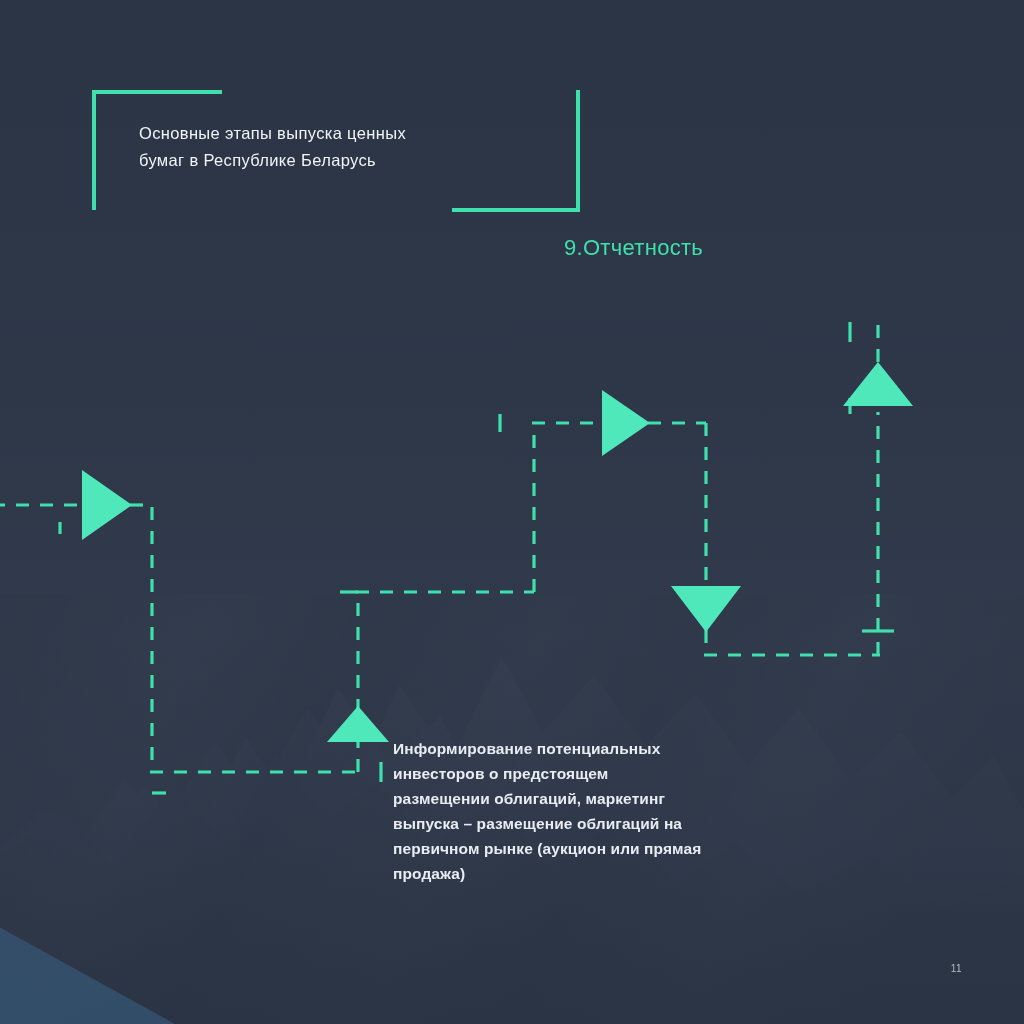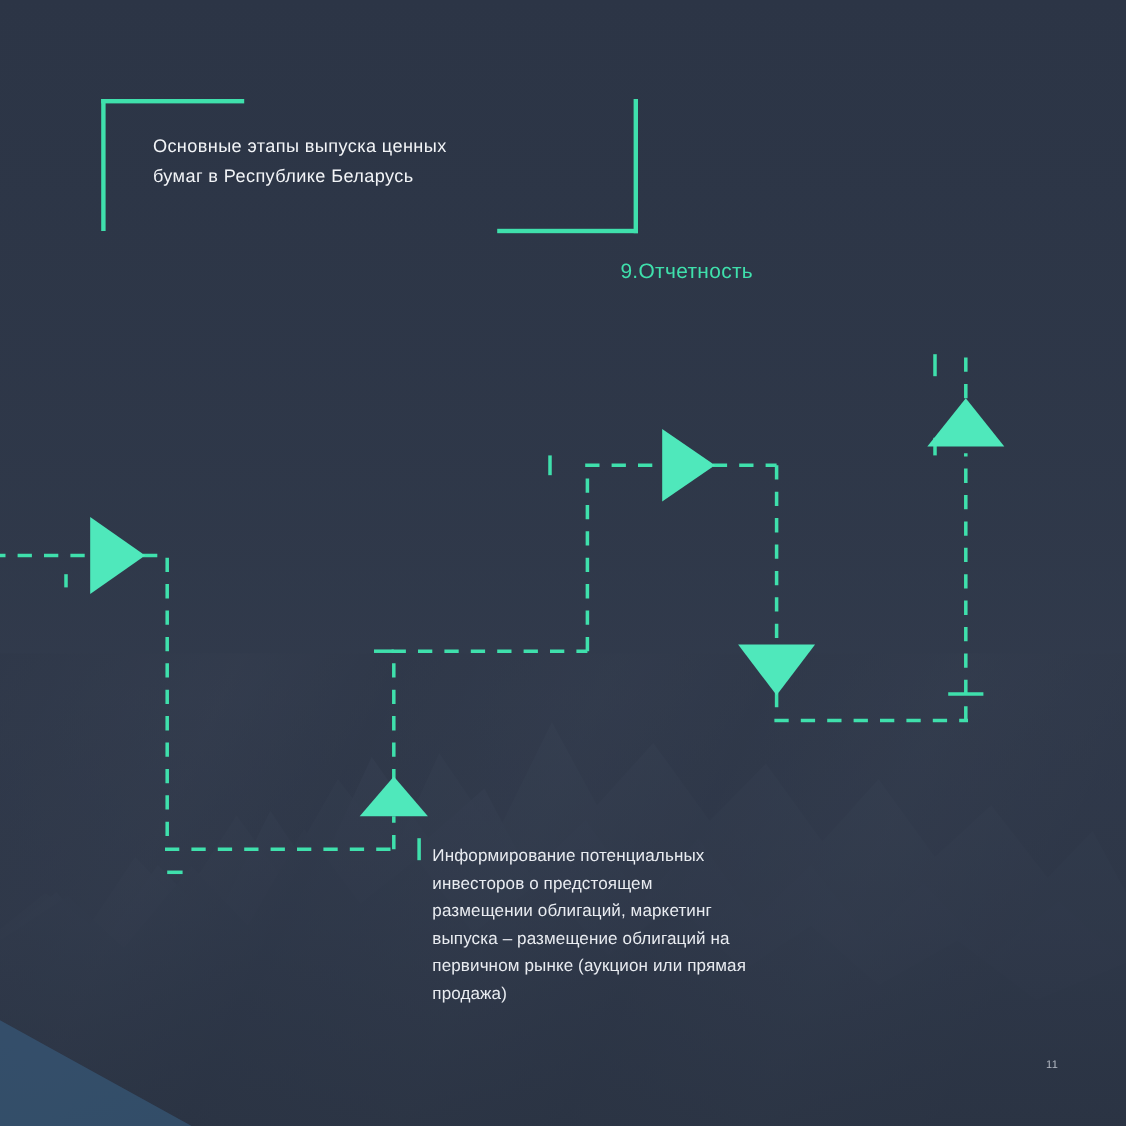--- a/index.html
+++ b/index.html
@@ -123,40 +123,40 @@
     font-size: 16.5px;
     line-height: 27px;
     letter-spacing: 0.35px;
     white-space: pre-line;
   }
 
   
   .step { position: absolute; }
   .step-head {
     color: #3fe0ac;
-    font-size: 19px;
+    font-size: 22px;
     line-height: 27px;
     letter-spacing: 0.3px;
     white-space: pre-line;
     margin: 0 0 3px 0;
     font-weight: 400;
   }
   .step-body {
     color: #e9ecf1;
     font-size: 15.5px;
     line-height: 25px;
     letter-spacing: 0.1px;
     white-space: pre-line;
     margin: 0;
     font-weight: 400;
   }
   #step7 { left: 181px; top: 350px; width: 290px; }
   #step8 { left: 393px; top: 736px; width: 385px; }
   #step8 .step-head { font-size: 18.5px; font-weight: 700; }
-  #step8 .step-body { font-weight: 400; margin-top: 30px; }
+  #step8 .step-body { font-weight: 700; }
   #step9 { left: 564px; top: 234px; width: 300px; }
 
   
   #flow { position: absolute; inset: 0; pointer-events: none; }
 
   .page-num {
     position: absolute;
     right: 62px;
     bottom: 50px;
     color: #c3c8d2;

